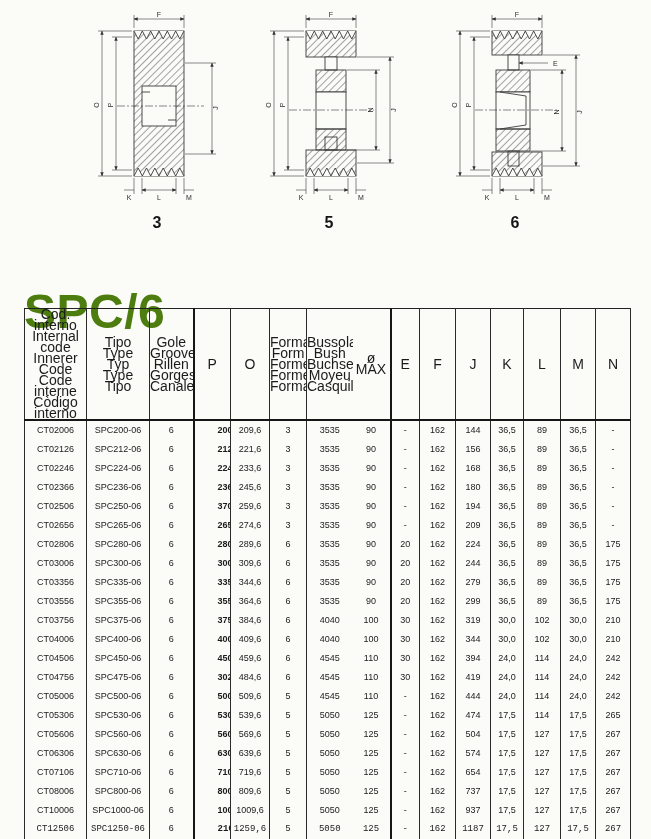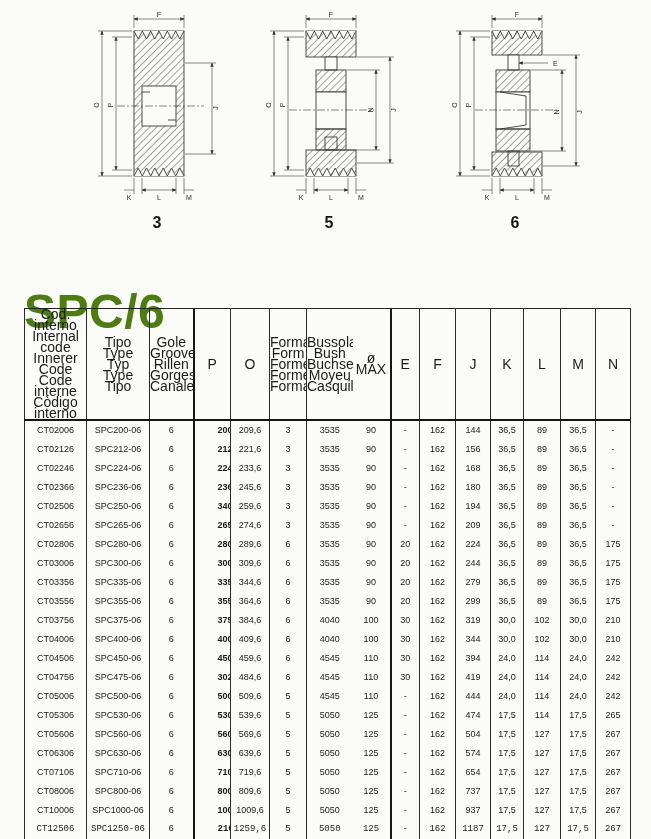--- a/index.html
+++ b/index.html
@@ -378,21 +378,21 @@
           <td>180</td>
           <td>36,5</td>
           <td>89</td>
           <td>36,5</td>
           <td>-</td>
         </tr>
         <tr>
           <td>CT02506</td>
           <td>SPC250-06</td>
           <td>6</td>
-          <td class="thickL boldV">340</td>
+          <td class="thickL boldV">370</td>
           <td>259,6</td>
           <td>3</td>
           <td class="noR">3535</td>
           <td class="noL">90</td>
           <td class="thickL">-</td>
           <td>162</td>
           <td>194</td>
           <td>36,5</td>
           <td>89</td>
           <td>36,5</td>

